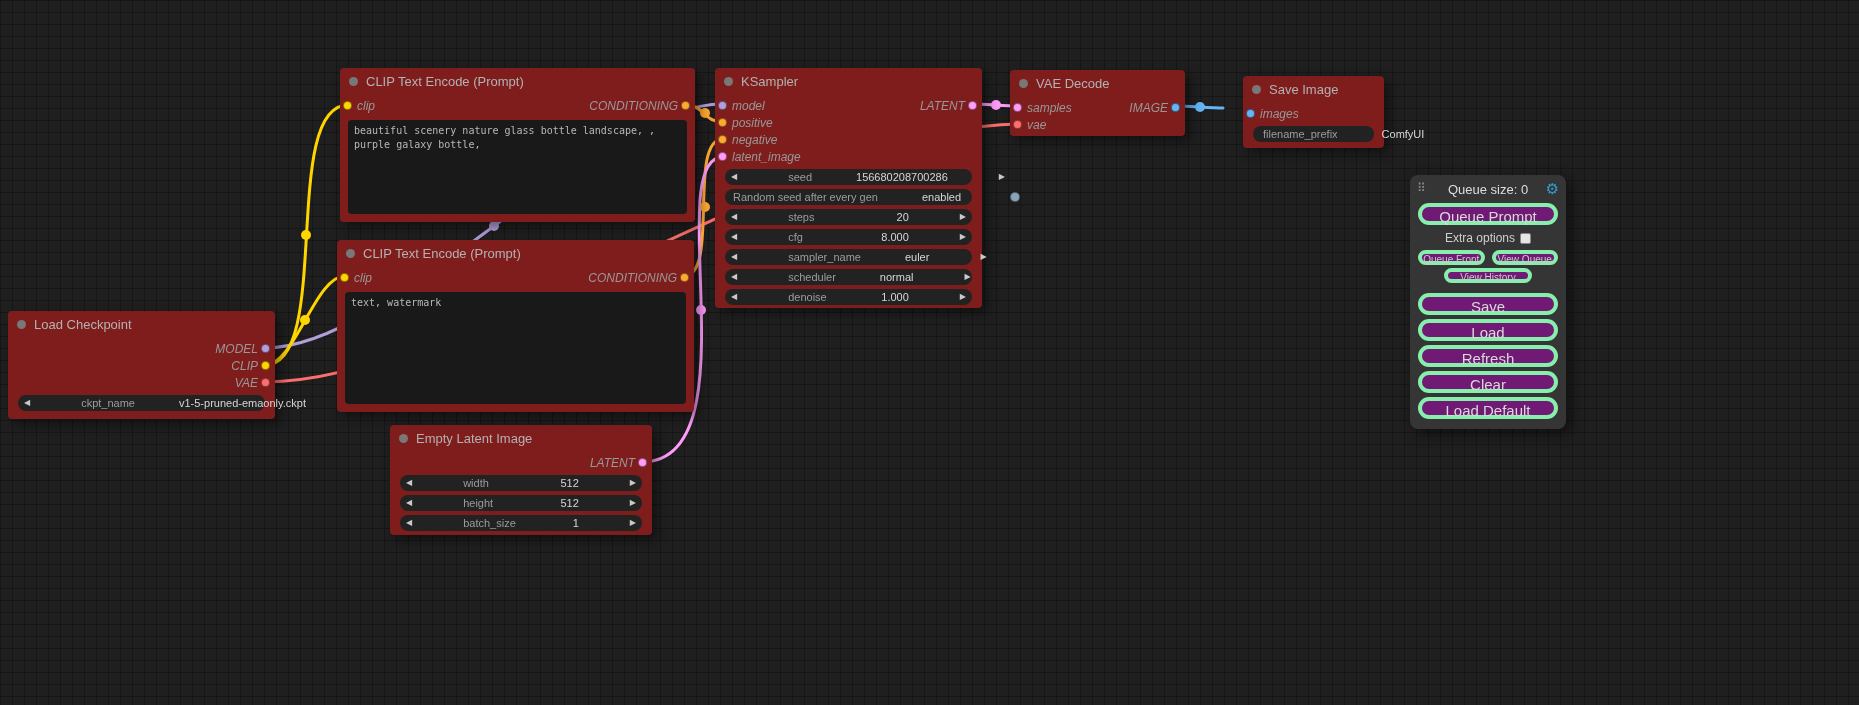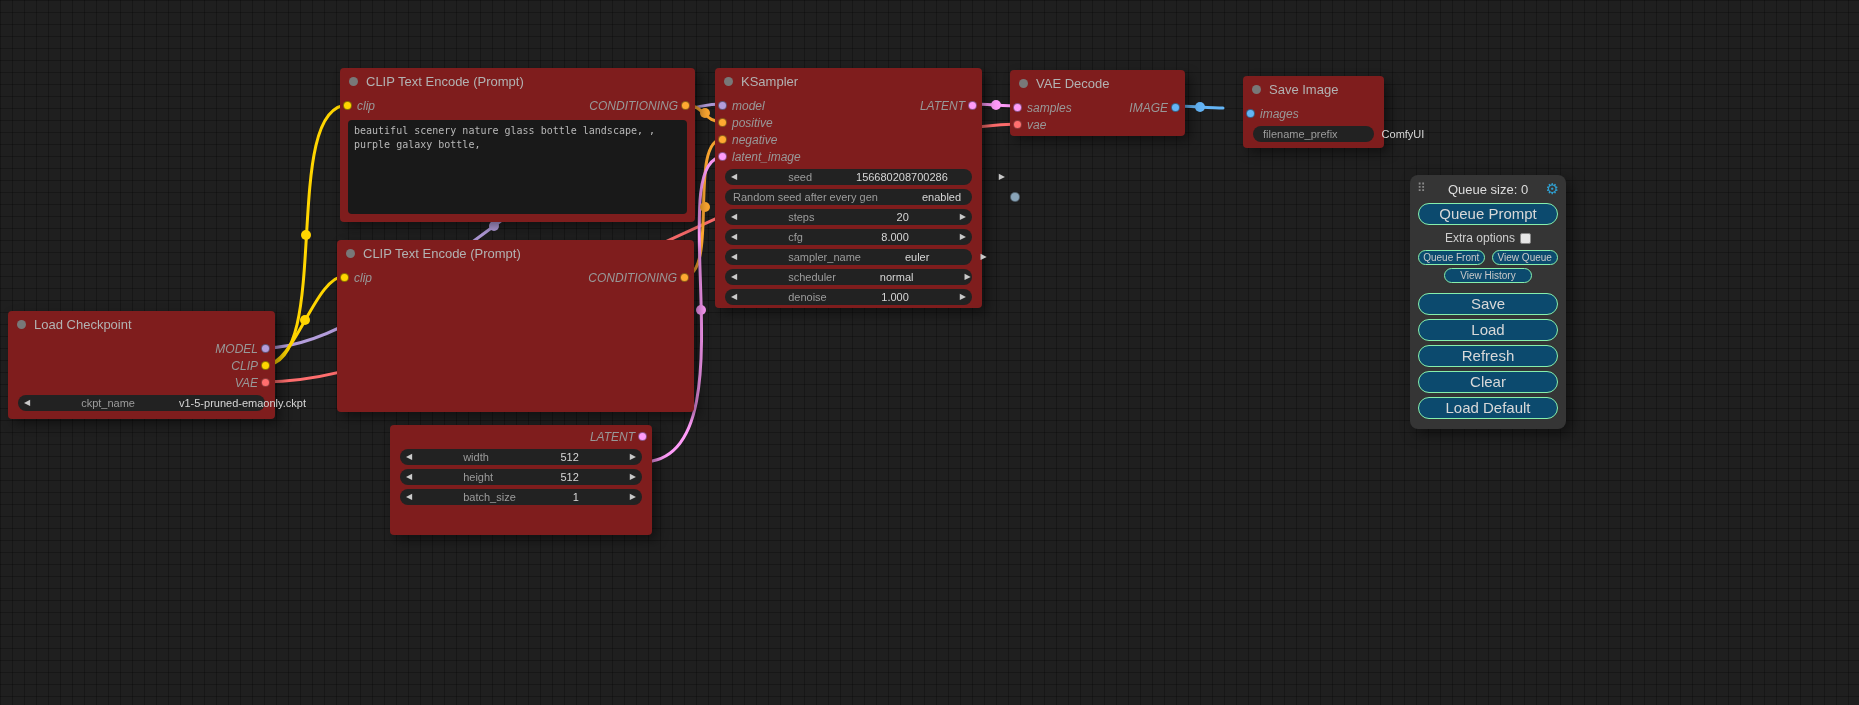--- a/index.html
+++ b/index.html
@@ -50,22 +50,22 @@
 
   .menu { position: absolute; left: 1410px; top: 175px; width: 156px; z-index: 3;
     background: #353535; border-radius: 8px; padding: 4px 8px 6px;
     box-shadow: 5px 5px 14px rgba(0,0,0,.5); }
   .menu-header { position: relative; height: 20px; display: flex; align-items: center;
     justify-content: center; color: #dddddd; font-size: 13px; }
   .drag-handle { position: absolute; left: -1px; top: 2px; color: #8a8a8a; font-size: 12px;
     cursor: grab; }
   .gear-icon { position: absolute; right: -1px; top: 1px; color: #2f9fd0; font-size: 15px;
     cursor: pointer; }
-  .btn { display: block; width: 100%; background: #0c4a6e; color: #d8d8d8;
-    border: 1px solid #86efac; border-radius: 12px; font-family: inherit; cursor: pointer; text-align: center; }
+  .btn { display: block; width: 100%; background: #701a75; color: #d8d8d8;
+    border: 4px solid #86efac; border-radius: 12px; font-family: inherit; cursor: pointer; text-align: center; }
   .btn-big { height: 22px; font-size: 15px; margin: 4px 0 0; line-height: 18px; }
   .btn-group { margin-top: 10px; }
   .btn-group .btn-big { margin: 4px 0; }
   .extra-row { display: flex; align-items: center; justify-content: center; gap: 5px;
     height: 16px; margin-top: 5px; color: #cfcfcf; font-size: 12px; }
   .checkbox { appearance: none; -webkit-appearance: none; width: 11px; height: 11px;
     background: #e6e6e6; border: 1px solid #888; border-radius: 2px; margin: 0; cursor: pointer; }
   .small-row { display: flex; gap: 7px; margin-top: 4px; }
   .btn-small { flex: 1; height: 15px; font-size: 10px; border-radius: 8px; padding: 0;
     color: #c9c9c9; line-height: 12px; }
@@ -148,23 +148,28 @@
       <span>CLIP Text Encode (Prompt)</span>
     </div>
     <div class="slots">
       <div class="slot-row">
         <span class="dot in" style="background-color: rgb(255, 213, 0);"></span>
         <span class="in-label">clip</span>
         <span class="out-label">CONDITIONING</span>
         <span class="dot out" style="background-color: rgb(255, 169, 49);"></span>
       </div>
     </div>
+    <textarea class="node-text" style="height: 112px;" spellcheck="false">text, watermark</textarea>
   </div>
 
   <div class="node" style="left:390px;top:425px;width:262px;height:110px;">
+    <div class="node-title">
+      <span class="title-dot"></span>
+      <span>Empty Latent Image</span>
+    </div>
     <div class="slots">
       <div class="slot-row">
         <span class="out-label">LATENT</span>
         <span class="dot out" style="background-color: rgb(255, 156, 249);"></span>
       </div>
     </div>
     <div class="widget has-arrows">
       <span class="arrow">◀</span>
       <span class="w-label">width</span>
       <span class="w-value">512</span>

